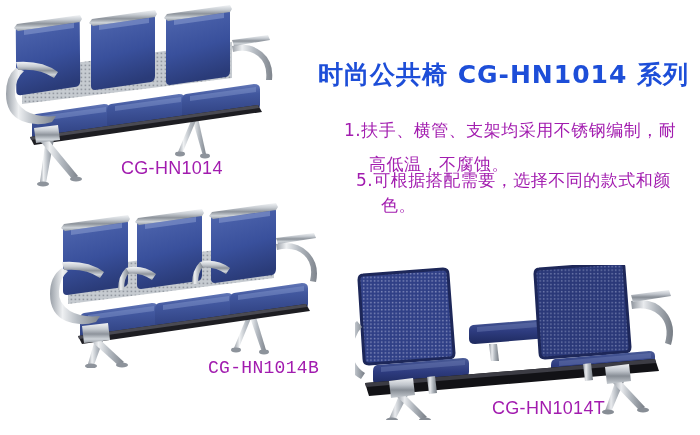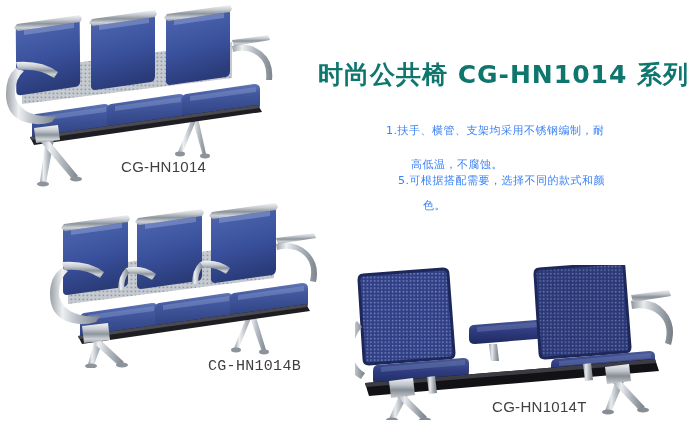--- a/index.html
+++ b/index.html
@@ -9,37 +9,37 @@
     font-family:"Liberation Sans","DejaVu Sans",sans-serif;
     overflow:hidden;
     position:relative;
   }
   #poster{position:relative;width:700px;height:435px;background:#fff;overflow:hidden;}
 
   
   .title{
     position:absolute; left:318px; top:58px;
     font-size:25px; font-weight:bold; letter-spacing:1px;
-    color:#0f766e; white-space:nowrap;
+    color:#1d4ed8; white-space:nowrap;
     font-family:"DejaVu Sans","Liberation Sans",sans-serif;
   }
   .feature{
     position:absolute;
-    font-size:11px; color:#3b82f6; line-height:25px;
+    font-size:17px; color:#a21caf; line-height:25px;
     font-family:"DejaVu Sans","Liberation Sans",sans-serif;
-    letter-spacing:.5px; white-space:nowrap;margin-left:42px;
+    letter-spacing:.5px; white-space:nowrap;
   }
   .f1{left:344px; top:118px;}
   .f1b{left:369px; top:152px;}
   .f2{left:356px; top:168px;}
   .f2b{left:381px; top:193px;}
 
   
   .caption{
-    position:absolute; font-size:15px; color:#404040;
+    position:absolute; font-size:18px; color:#a21caf;
     font-family:"Liberation Sans","DejaVu Sans",sans-serif;
     letter-spacing:.3px; white-space:nowrap;
   }
   .cap1{left:121px; top:158px;}
   .cap2{left:208px; top:358px;font-family:Liberation Mono, monospace;}
   .cap3{left:492px; top:398px;}
 
   
   .chair{position:absolute;}
   .sv{position:absolute;left:0;top:0;}

